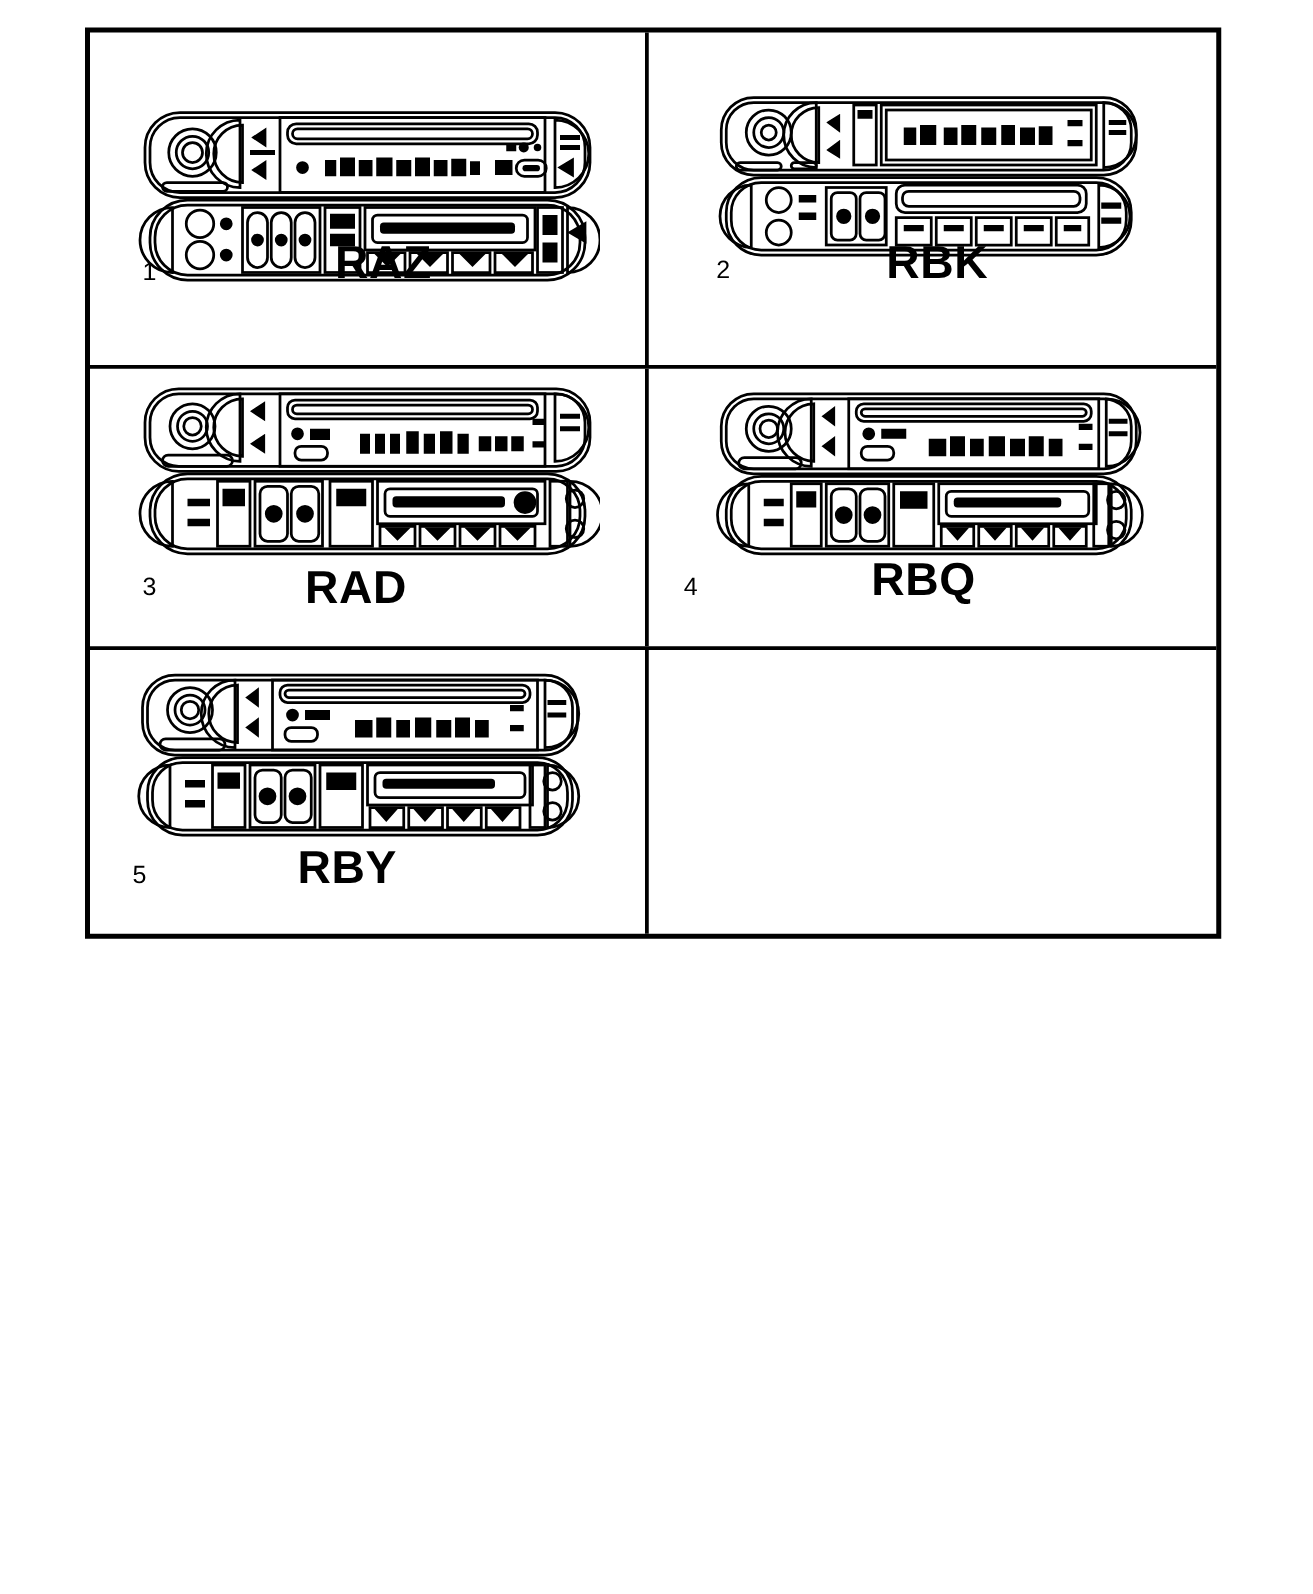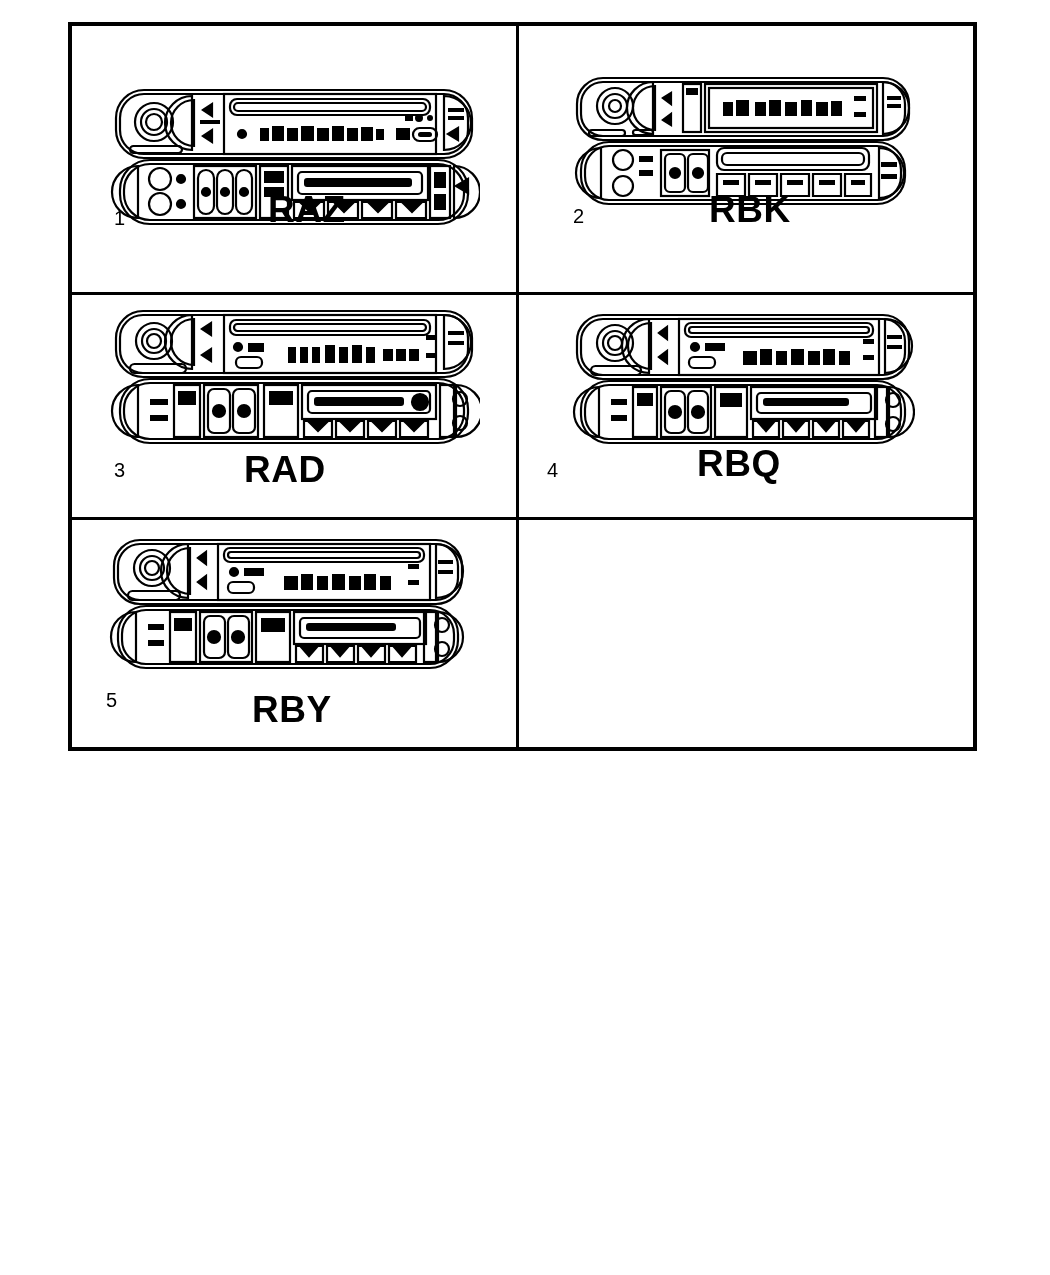--- a/index.html
+++ b/index.html
@@ -474,20 +474,20 @@
                 <path d="M287 112 l7 8 l7 -8 z" fill="#000"></path>
               </g>
               <rect x="316" y="76" width="12" height="50"></rect>
               <path d="M330 76 a25 25 0 0 1 0 50 z"></path>
               <circle cx="334" cy="89" r="7"></circle>
                 <circle cx="334" cy="113" r="7"></circle>
             </g>
           </svg>
         </div>
         <div class="callout" style="left:34px;top:170px;">5</div>
-        <div class="partcode" style="left:180px;top:155px;margin-top:16px;">RBY</div>
+        <div class="partcode" style="left:166px;top:155px;">RBY</div>
       </div>
 
       <div class="cell right"></div>
     </div>
 
   </div>
 </div>
 
 </body></html>

